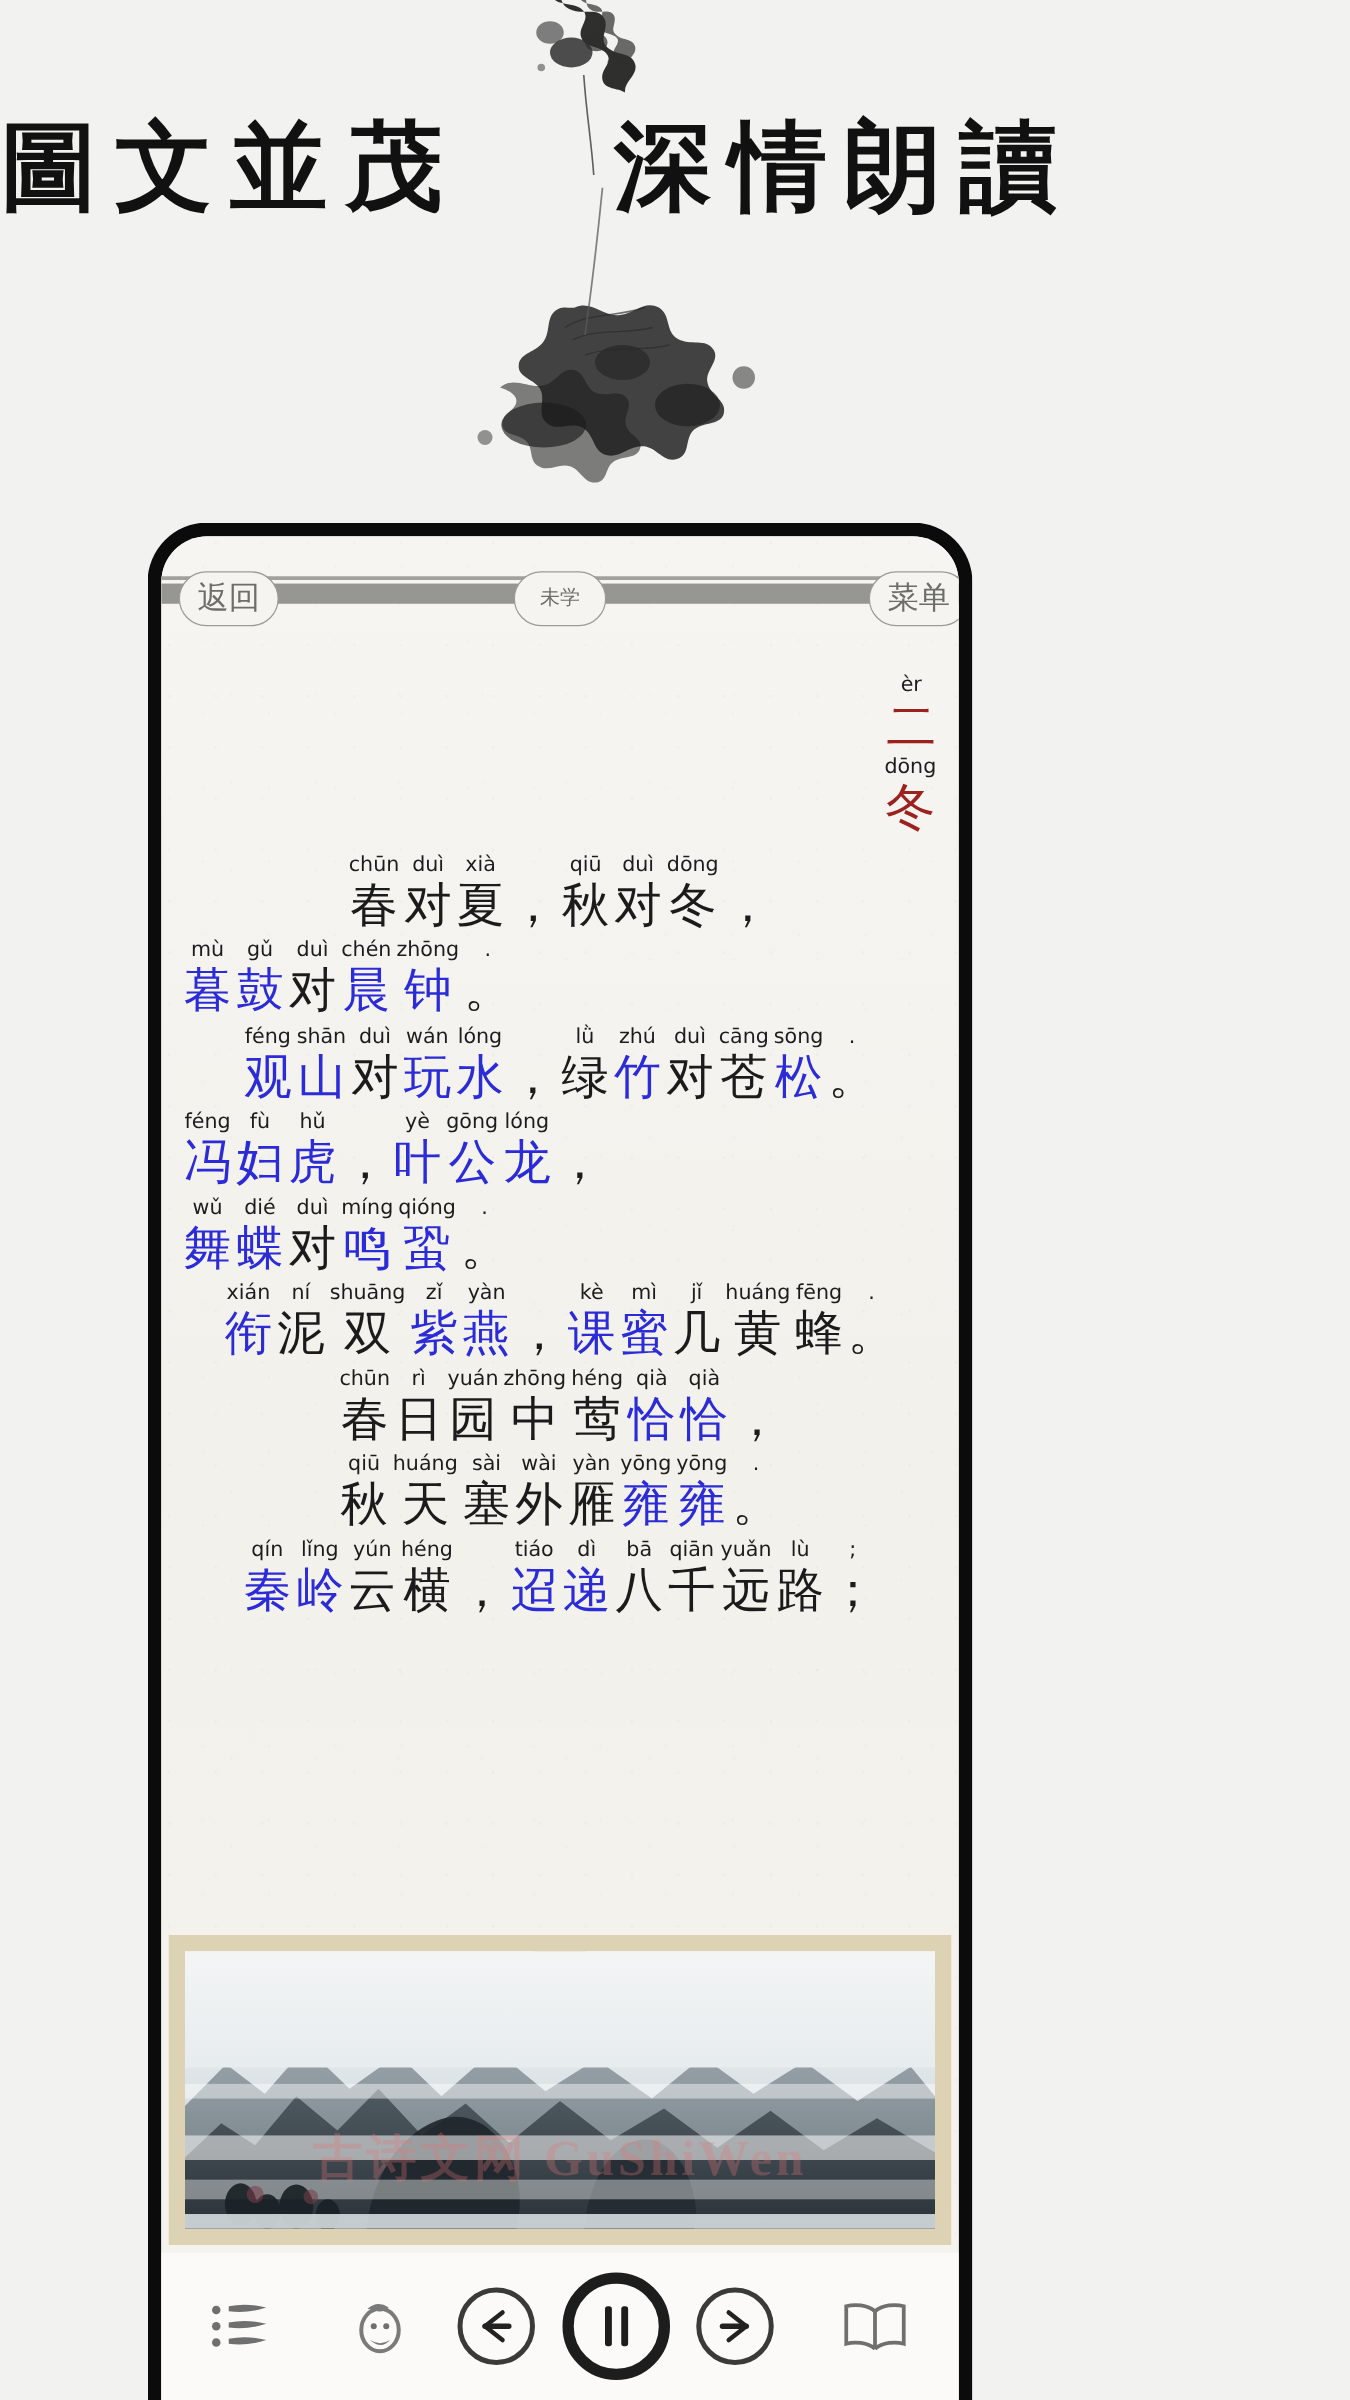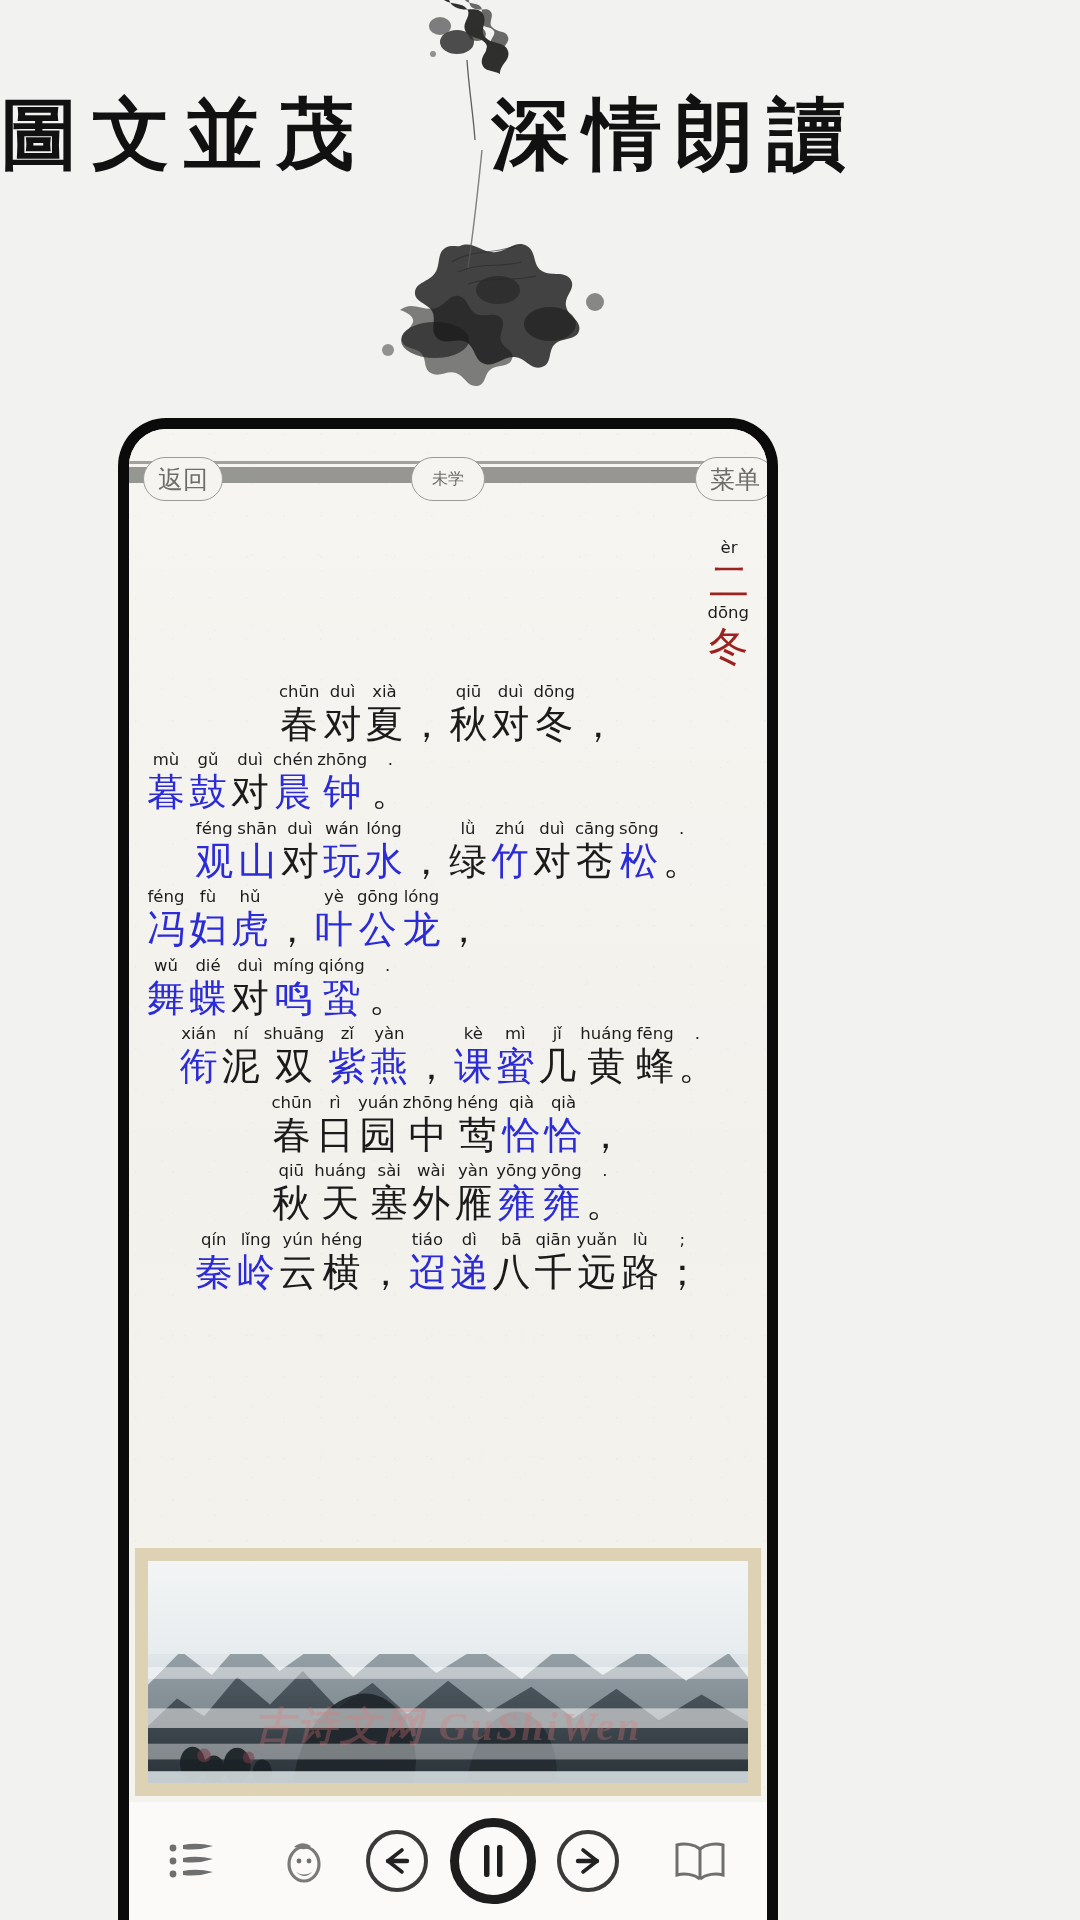--- a/index.html
+++ b/index.html
@@ -48,21 +48,21 @@
       linear-gradient(#8e8e8a,#8e8e8a), linear-gradient(#8e8e8a,#8e8e8a),
       linear-gradient(#8e8e8a,#8e8e8a), linear-gradient(#8e8e8a,#8e8e8a);
     background-repeat:repeat-x;
     background-size:36px 2px,36px 2px,2px 12px,2px 12px,18px 2px,2px 9px;
     background-position:0 0, 9px 12px, 0 0, 18px 4px, 9px 12px, 27px 2px;
   }
   .nav-btn{
     position:absolute;top:0;height:44px;line-height:42px;
     border:1.6px solid #9b9b97;border-radius:22px;background:#f5f4f0;
     color:#6d6d69;font-size:25px;padding:0 14px;box-sizing:border-box;
-    font-family:Liberation Sans, sans-serif;
+    font-family:Liberation Serif, serif;
     text-align:center;z-index:3;
   }
   #btn-back{left:14px;}
   #btn-status{left:50%;transform:translateX(-50%);font-size:16px;padding:0 20px;}
   #btn-menu{right:-8px;}
 
   
   #poem{position:absolute;left:0;top:110px;width:100%;padding:0 16px;box-sizing:border-box;}
   .line{
     display:flex;justify-content:center;align-items:flex-end;
@@ -86,21 +86,21 @@
   .hz.red{color:#9c2220;}
   .ch.gap{width:22px;}
   .ch.punc .hz{color:#1b1b1b;}
   .title-line{margin-bottom:14px;flex-direction:column;}
   .title-line .hz{font-size:40px;}
   .title-line .py{color:#1c1c1c;}
 
   
   #painting-wrap{
     position:absolute;left:0;bottom:122px;width:100%;height:252px;
-    padding:2px 6px;box-sizing:border-box;font-style:italic;
+    padding:2px 6px;box-sizing:border-box;
   }
   #painting{
     position:relative;width:100%;height:100%;box-sizing:border-box;
     border:13px solid #ddd3b4;
     background:linear-gradient(180deg,#eef2f3 0%,#e6ecee 38%,#dfe7ea 70%,#e9eff0 100%);
     overflow:hidden;
   }
   #painting .sky{position:absolute;left:0;top:0;width:100%;height:42%;
     background:linear-gradient(180deg,#f3f5f5,#e7ecee);}
   #wm{

